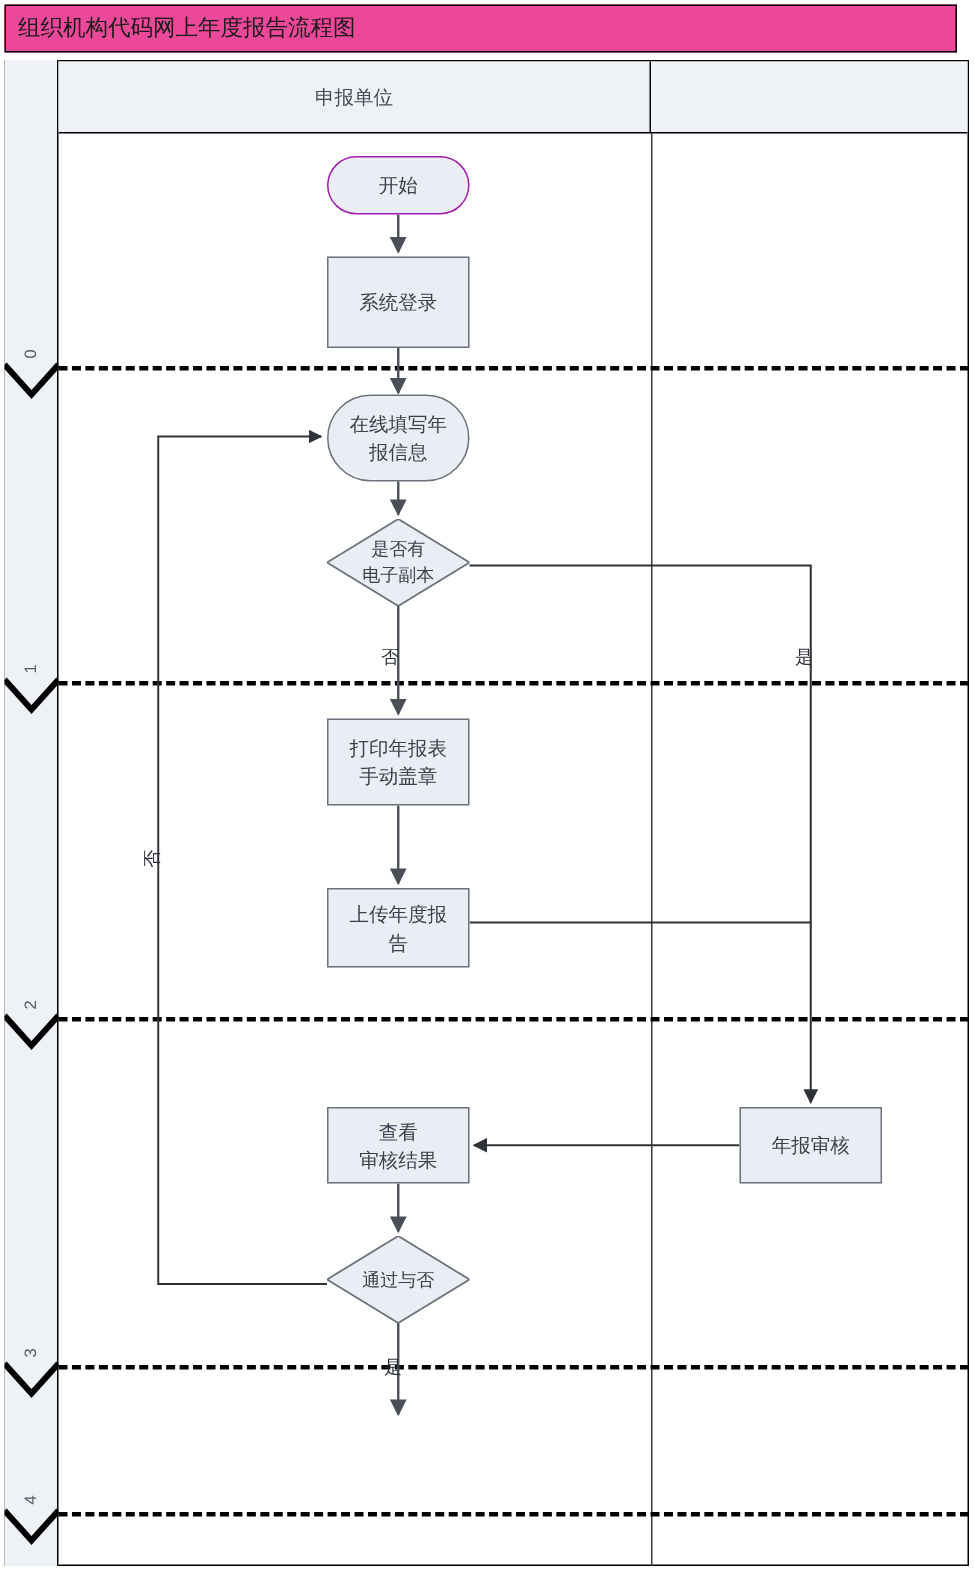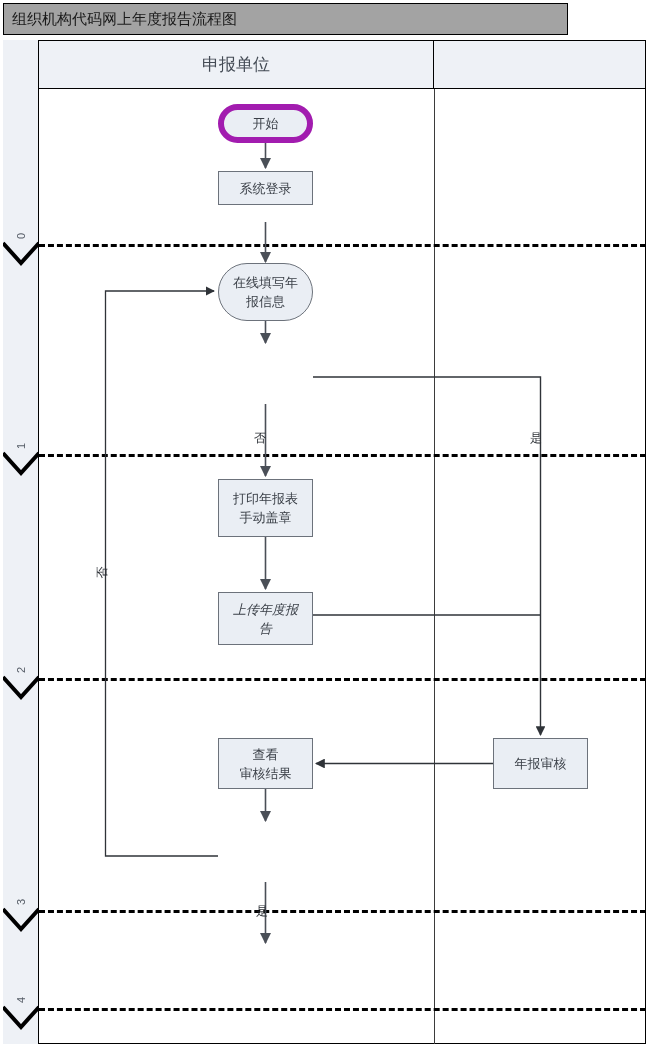--- a/index.html
+++ b/index.html
@@ -15,24 +15,24 @@
     width: 649px;
     height: 1047px;
     overflow: hidden;
     background: #ffffff;
   }
   
   #title-bar {
     position: absolute;
     left: 3px;
     top: 3px;
-    width: 565px;
+    width: 635px;
     height: 32px;
     border: 1px solid #000000;
-    background: #a3a3a3;
+    background: #ec4899;
     box-sizing: border-box;
   }
   #title-text {
     position: absolute;
     left: 8px;
     top: 5px;
     font-size: 15px;
     color: #1a1a1a;
     white-space: nowrap;
     line-height: 20px;
@@ -68,21 +68,21 @@
     background: #eef1f6;
     border-bottom: 1px solid #000000;
     box-sizing: border-box;
   }
   .lane-header {
     position: absolute;
     top: 0;
     height: 48px;
     line-height: 48px;
     text-align: center;
-    font-size: 17px;
+    font-size: 13px;
     color: #444b55;
   }
   #lane-header-0 { left: 0px; width: 395px; border-right: 1px solid #000000; box-sizing: border-box; }
   #lane-header-1 { left: 395px; width: 211px; }
 
   
   #lane-divider {
     position: absolute;
     left: 434px;
     top: 89px;
@@ -126,21 +126,21 @@
     display: flex;
     align-items: center;
     justify-content: center;
     text-align: center;
     font-size: 13px;
     line-height: 19px;
     color: #3b4048;
   }
   .node.terminal {
     border-radius: 26px;
-    border: 6px solid #a21caf;
+    border: 1px solid #a21caf;
   }
   .diamond-wrap {
     position: absolute;
   }
   .diamond-wrap svg { position: absolute; left: 0; top: 0; }
   .diamond-label {
     position: absolute;
     left: 0; top: 0;
     width: 100%; height: 100%;
     display: flex;
@@ -255,49 +255,66 @@
 
     <line x1="265.5" y1="882" x2="265.5" y2="943" stroke="#4a4f57" stroke-width="1.6" marker-end="url(#arrow)"></line>
 
     <polyline points="218,856 105.5,856 105.5,291 214,291" fill="none" stroke="#2f3338" stroke-width="1.3" marker-end="url(#arrowdk)"></polyline>
   </svg>
 
   <div class="node terminal" style="left:218px; top:104px; width:95px; height:39px;">
     <span>开始</span>
   </div>
 
-  <div class="node" style="left:218px; top:171px; width:95px; height:34px;">
+  <div class="node" style="left:218px; top:171px; width:95px; height:61px;">
     <span>系统登录</span>
   </div>
 
   <div class="node" style="left:218px; top:263px; width:95px; height:58px;border-radius:29px;">
     <span style="white-space:pre-line">在线填写年
 报信息</span>
   </div>
 
+  <div class="diamond-wrap" style="left:218px; top:346px; width:95px; height:58px;">
+    <svg width="95" height="58" viewBox="0 0 95 58">
+      <polygon points="47.5,0 95,29 47.5,58 0,29" fill="#eaeef4" stroke="#6c727b" stroke-width="1.2"></polygon>
+    </svg>
+    <div class="diamond-label">
+        <span style="white-space:pre-line">是否有
+电子副本</span>
+      </div>
+  </div>
 
   <div class="node" style="left:218px; top:479px; width:95px; height:58px;">
     <span style="white-space:pre-line">打印年报表
 手动盖章</span>
   </div>
 
-  <div class="node" style="left:218px; top:592px; width:95px; height:53px;font-style:italic;">
+  <div class="node" style="left:218px; top:592px; width:95px; height:53px;">
     <span style="white-space:pre-line">上传年度报
 告</span>
   </div>
 
   <div class="node" style="left:493px; top:738px; width:95px; height:51px;">
     <span>年报审核</span>
   </div>
 
   <div class="node" style="left:218px; top:738px; width:95px; height:51px;">
     <span style="white-space:pre-line">查看
 审核结果</span>
   </div>
 
+  <div class="diamond-wrap" style="left:218px; top:824px; width:95px; height:58px;">
+    <svg width="95" height="58" viewBox="0 0 95 58">
+      <polygon points="47.5,0 95,29 47.5,58 0,29" fill="#eaeef4" stroke="#6c727b" stroke-width="1.2"></polygon>
+    </svg>
+    <div class="diamond-label">
+        <span>通过与否</span>
+      </div>
+  </div>
 
 
   <div class="edge-label" style="left:254px; top:430px;">否</div>
   <div class="edge-label" style="left:530px; top:430px;">是</div>
   <div class="edge-label rot" style="left:96px; top:564px;">否</div>
   <div class="edge-label" style="left:256px; top:903px;">是</div>
 
 </div>
 
 </body></html>

